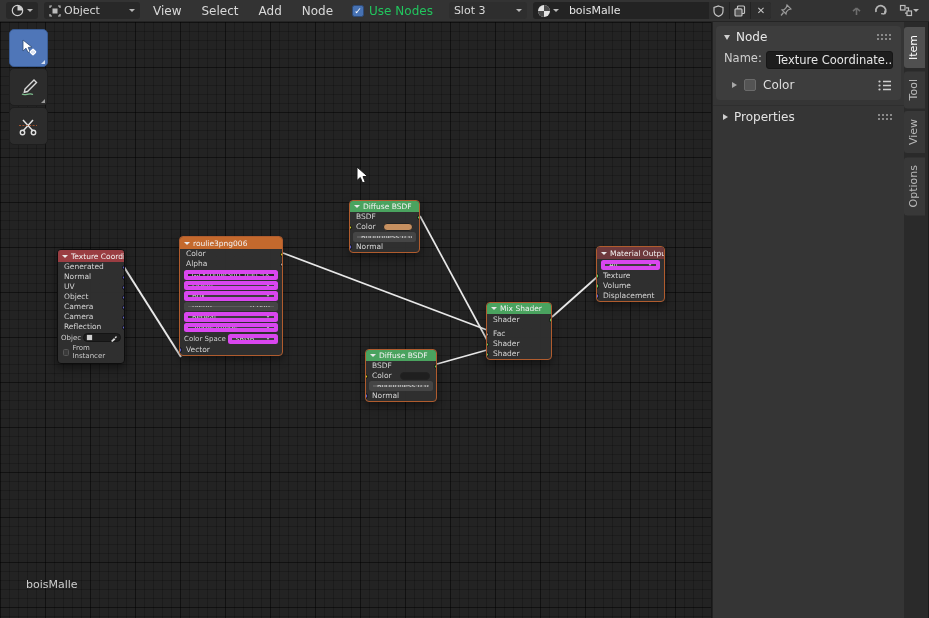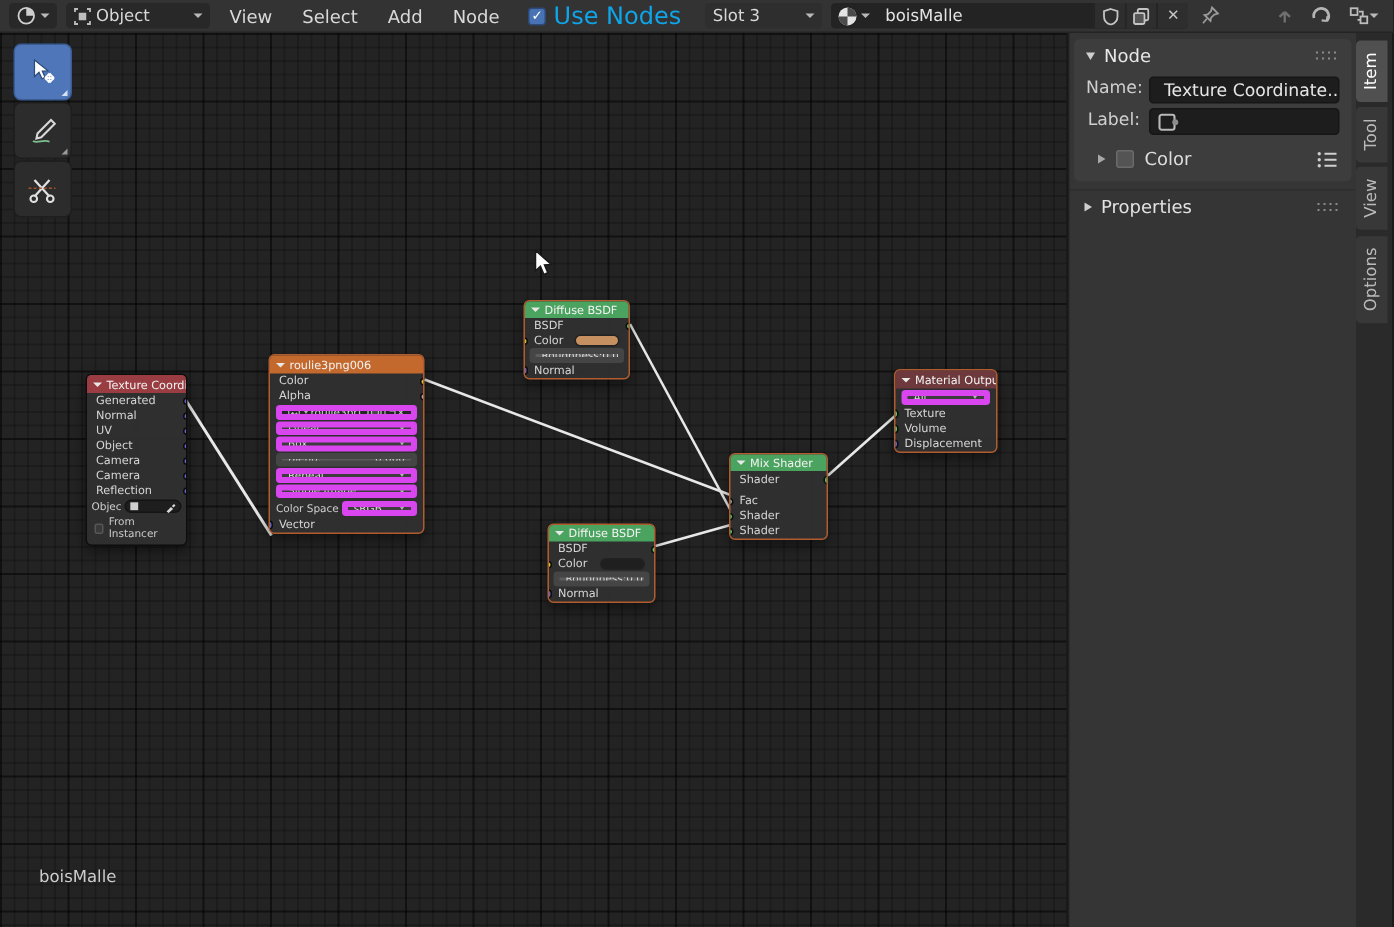--- a/index.html
+++ b/index.html
@@ -11,21 +11,21 @@
   .header { height:22px; background:#333333; border-bottom:1px solid #242424;
     display:flex; align-items:center; gap:6px; padding:0 6px; flex:0 0 22px; }
   .hbtn { height:17px; display:flex; align-items:center; gap:3px; padding:0 5px;
     background:#282828; border-radius:3px; color:#d9d9d9; font-size:11px; }
   .menu-item { color:#d9d9d9; font-size:12px; padding:0 7px; }
   .chev { width:0; height:0; border-top:3.5px solid #b9b9b9;
     border-left:3px solid transparent; border-right:3px solid transparent; }
   .checkbox { width:12px; height:12px; border-radius:2.5px; background:#4772b3;
     border:1px solid #2d4a77; color:#fff; font-size:9px; line-height:11px;
     text-align:center; }
-  .lbl { color:#0ea5e9; font-size:16px; }
+  .lbl { color:#22c55e; font-size:12px; }
   .matgroup { display:flex; align-items:center; height:17px; background:#232323;
     border-radius:3px; overflow:hidden; }
   .matgroup .name { width:145px; color:#e4e4e4; font-size:11px; padding:0 6px; }
   .seg { width:21px; height:17px; display:flex; align-items:center;
     justify-content:center; background:#2e2e2e; border-left:1px solid #232323;
     color:#c7c7c7; font-size:10px; }
   .spacer { flex:1; }
   .ricon { width:18px; display:flex; align-items:center; justify-content:center; }
 
   
@@ -413,29 +413,20 @@
         <div class="fieldrow">
           <span class="flabel">Name:</span>
           <span class="tfield">
             <svg class="icon-svg" width="14" height="13" viewBox="0 0 14 13">
                 <rect x="1" y="1.5" width="10" height="10" rx="1.5" fill="none" stroke="#b9b9b9" stroke-width="1.4"></rect>
                 <circle cx="11.5" cy="6.5" r="2" fill="#8d8d8d"></circle>
               </svg>
             <span>Texture Coordinate...</span>
           </span>
         </div>
-        <div class="fieldrow">
-          <span class="flabel">Label:</span>
-          <span class="tfield">
-            <svg class="icon-svg" width="14" height="13" viewBox="0 0 14 13">
-                <rect x="1" y="1.5" width="10" height="10" rx="1.5" fill="none" stroke="#b9b9b9" stroke-width="1.4"></rect>
-                <circle cx="11.5" cy="6.5" r="2" fill="#8d8d8d"></circle>
-              </svg>
-          </span>
-        </div>
         <div class="subrow">
           <span class="tri-r" style="border-left-color:#a8a8a8"></span>
           <span class="cbox"></span>
           <span>Color</span>
           <svg class="icon-svg" style="margin-left:auto" width="16" height="13" viewBox="0 0 16 13">
               <circle cx="2.5" cy="2.5" r="1.1" fill="#cfcfcf"></circle>
               <circle cx="2.5" cy="6.5" r="1.1" fill="#cfcfcf"></circle>
               <circle cx="2.5" cy="10.5" r="1.1" fill="#cfcfcf"></circle>
               <path d="M6 2.5 H14 M6 6.5 H14 M6 10.5 H14" stroke="#cfcfcf" stroke-width="1.4"></path>
             </svg>

